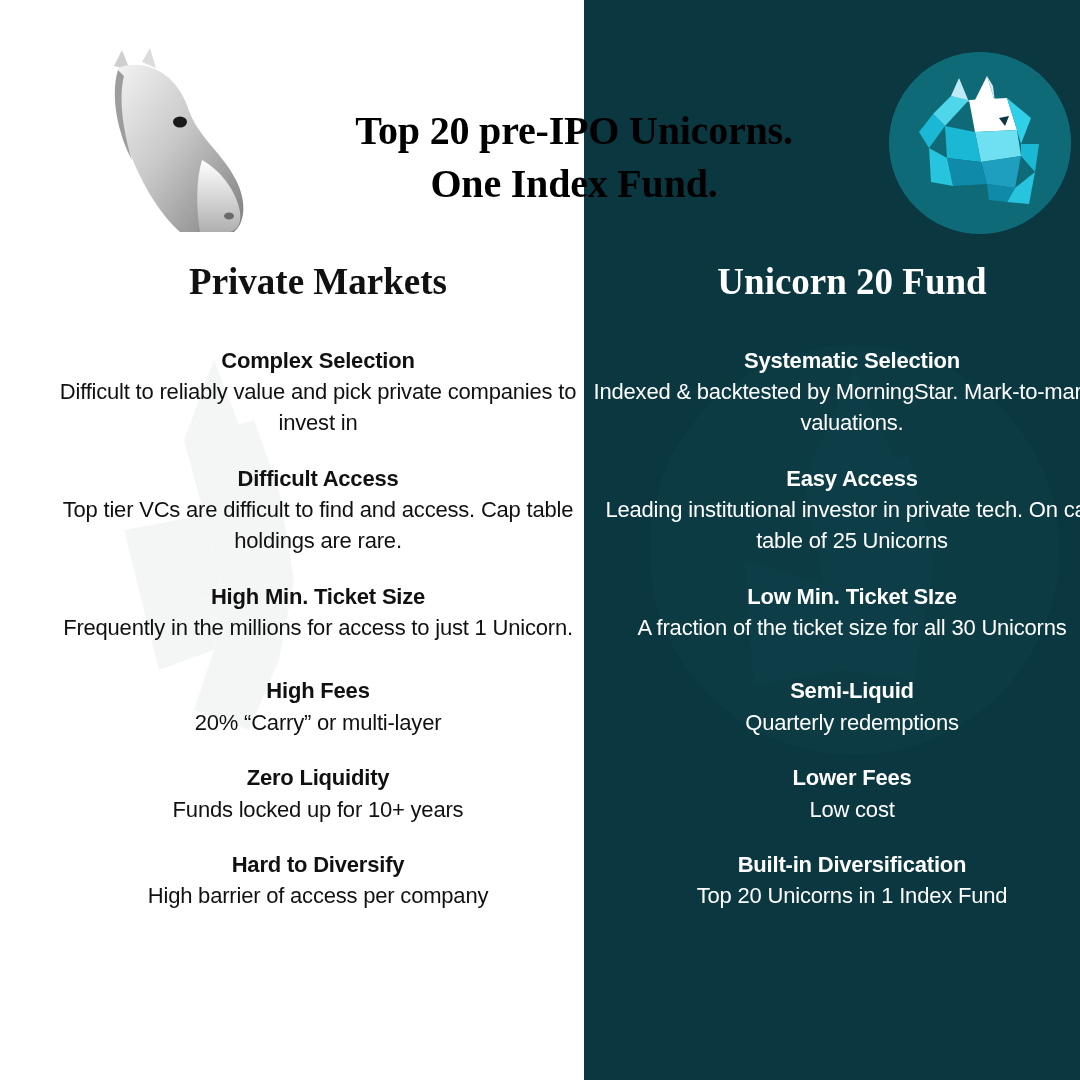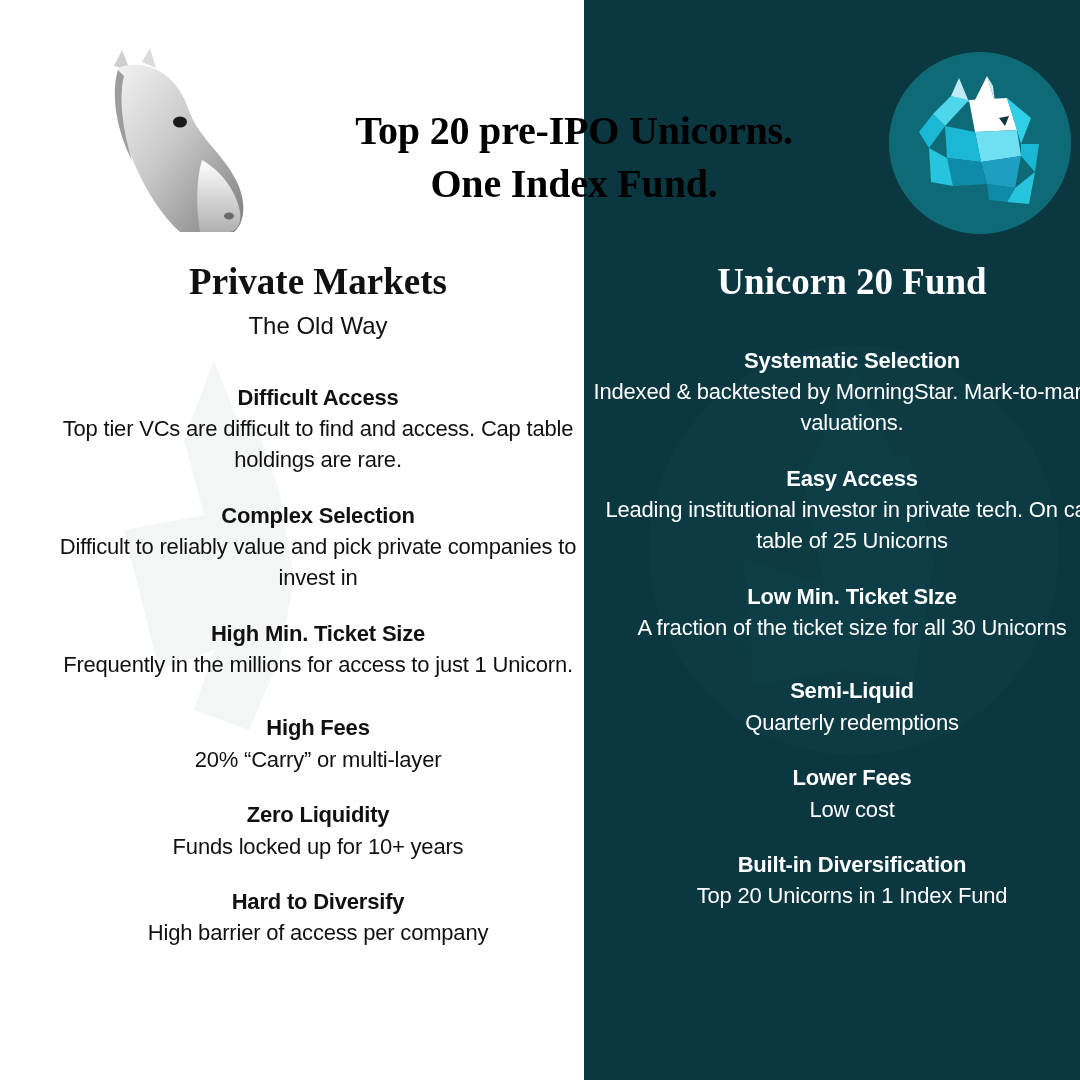--- a/index.html
+++ b/index.html
@@ -211,29 +211,28 @@
 
       <polygon points="62,44 80,48 56,74 44,62" fill="#4fd6ea"></polygon>
       <polygon points="44,62 56,74 40,96 30,80" fill="#1ab8d4"></polygon>
 
       <polygon points="110,66 120,64 116,74" fill="#0b3740"></polygon>
     </svg>
   </div>
 
   <div class="col col-left">
     <div class="col-title">Private Markets</div>
-    <div class="col-sub">The Old Way</div>
     <div class="items">
+      <div class="item">
+        <div class="item-title">Complex Selection</div>
+        <div class="item-desc">Difficult to reliably value and pick private companies to invest in</div>
+      </div>
       <div class="item">
         <div class="item-title">Difficult Access</div>
         <div class="item-desc">Top tier VCs are difficult to find and access. Cap table holdings are rare.</div>
-      </div>
-      <div class="item">
-        <div class="item-title">Complex Selection</div>
-        <div class="item-desc">Difficult to reliably value and pick private companies to invest in</div>
       </div>
       <div class="item gap-extra">
         <div class="item-title">High Min. Ticket Size</div>
         <div class="item-desc">Frequently in the millions for access to just 1 Unicorn.</div>
       </div>
       <div class="item">
         <div class="item-title">High Fees</div>
         <div class="item-desc">20% “Carry” or multi-layer</div>
       </div>
       <div class="item">

